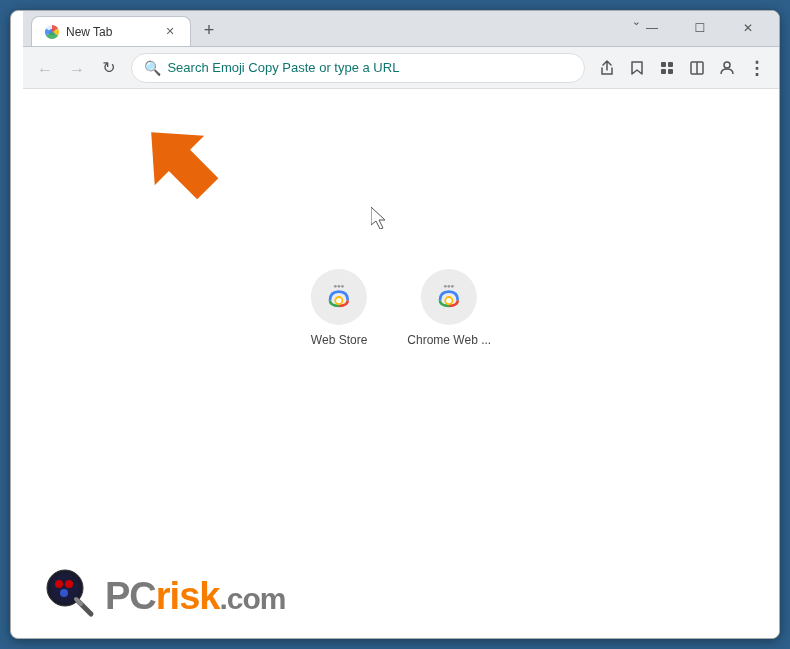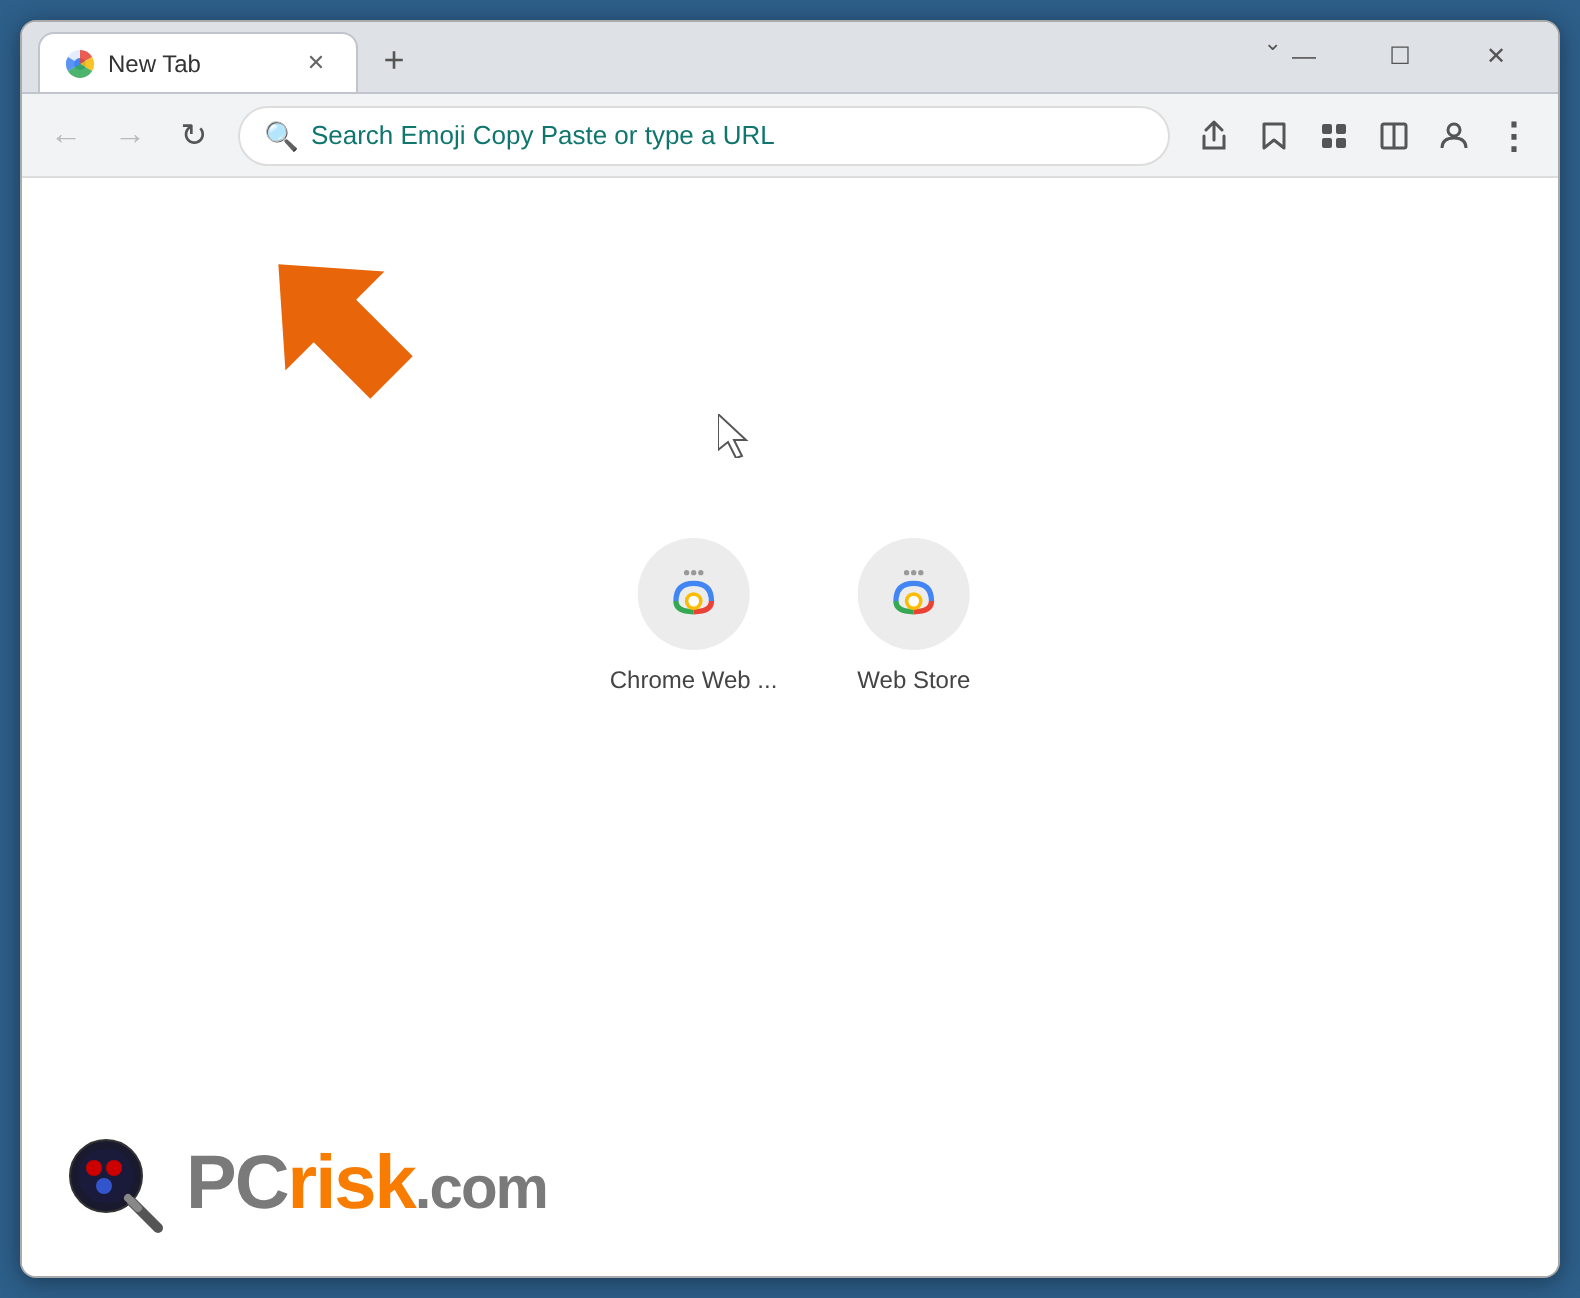--- a/index.html
+++ b/index.html
@@ -16,20 +16,21 @@
     .browser-window {
       width: 770px;
       height: 629px;
       background: #fff;
       border-radius: 8px;
       box-shadow: 0 2px 12px rgba(0,0,0,0.4);
       display: flex;
       flex-direction: column;
       overflow: hidden;
       border: 1px solid #aaa;
+      padding-left: 12px;
     }
     
     .title-bar {
       background: #dee1e6;
       height: 36px;
       display: flex;
       align-items: flex-end;
       padding: 0 8px;
       padding-bottom: 0;
       border-bottom: 1px solid #c0c4cc;
@@ -230,21 +231,21 @@
       width: 32px;
       height: 32px;
     }
 
     
     .bottom-brand {
       position: absolute;
       bottom: 20px;
       left: 20px;
       display: flex;
-      align-items: center;
+      align-items: flex-end;
       gap: 10px;
     }
 
     
     .titlebar-row {
       width: 100%;
       display: flex;
       align-items: flex-end;
       height: 36px;
     }
@@ -356,52 +357,52 @@
     <div style="position:absolute; top:118px; left:348px; font-size:18px; color:#333; pointer-events:none;">
       <svg width="18" height="22" viewBox="0 0 18 22">
         <polygon points="0,0 0,18 5,14 9,22 12,21 8,13 14,13" fill="white" stroke="#555" stroke-width="1"></polygon>
       </svg>
     </div>
 
     <div class="shortcuts-area">
 
       <div class="shortcut-item">
         <div class="shortcut-icon">
+          <svg width="36" height="36" viewBox="0 0 36 36" class="chrome-icon">
+
+            <circle cx="14" cy="6" r="1.5" fill="#999"></circle>
+            <circle cx="18" cy="6" r="1.5" fill="#999"></circle>
+            <circle cx="22" cy="6" r="1.5" fill="#999"></circle>
+
+            <path d="M8 22 Q8 12 18 12 Q28 12 28 22" stroke="#4285f4" stroke-width="3" fill="none"></path>
+            <path d="M8 22 Q8 28 18 28" stroke="#34a853" stroke-width="3" fill="none"></path>
+            <path d="M18 28 Q28 28 28 22" stroke="#ea4335" stroke-width="3" fill="none"></path>
+            <circle cx="18" cy="22" r="4" fill="white" stroke="#fbbc04" stroke-width="2"></circle>
+          </svg>
+        </div>
+        <span class="shortcut-label">Web Store</span>
+      </div>
+
+      <div class="shortcut-item">
+        <div class="shortcut-icon">
 
           <svg width="36" height="36" viewBox="0 0 36 36" class="chrome-icon">
 
             <circle cx="14" cy="6" r="1.5" fill="#999"></circle>
             <circle cx="18" cy="6" r="1.5" fill="#999"></circle>
             <circle cx="22" cy="6" r="1.5" fill="#999"></circle>
 
             <path d="M8 22 Q8 12 18 12 Q28 12 28 22" stroke="#4285f4" stroke-width="3" fill="none"></path>
             <path d="M8 22 Q8 28 18 28" stroke="#34a853" stroke-width="3" fill="none"></path>
             <path d="M18 28 Q28 28 28 22" stroke="#ea4335" stroke-width="3" fill="none"></path>
             <circle cx="18" cy="22" r="4" fill="white" stroke="#fbbc04" stroke-width="2"></circle>
           </svg>
         </div>
         <span class="shortcut-label">Chrome Web ...</span>
       </div>
-
-      <div class="shortcut-item">
-        <div class="shortcut-icon">
-          <svg width="36" height="36" viewBox="0 0 36 36" class="chrome-icon">
-
-            <circle cx="14" cy="6" r="1.5" fill="#999"></circle>
-            <circle cx="18" cy="6" r="1.5" fill="#999"></circle>
-            <circle cx="22" cy="6" r="1.5" fill="#999"></circle>
-
-            <path d="M8 22 Q8 12 18 12 Q28 12 28 22" stroke="#4285f4" stroke-width="3" fill="none"></path>
-            <path d="M8 22 Q8 28 18 28" stroke="#34a853" stroke-width="3" fill="none"></path>
-            <path d="M18 28 Q28 28 28 22" stroke="#ea4335" stroke-width="3" fill="none"></path>
-            <circle cx="18" cy="22" r="4" fill="white" stroke="#fbbc04" stroke-width="2"></circle>
-          </svg>
-        </div>
-        <span class="shortcut-label">Web Store</span>
-      </div>
     </div>
 
     <div class="bottom-brand">
 
       <svg width="52" height="52" viewBox="0 0 52 52">
         <circle cx="22" cy="22" r="18" fill="#1a1a2e" stroke="#333" stroke-width="1"></circle>
         <circle cx="22" cy="22" r="14" fill="#1a1a3a"></circle>
 
         <circle cx="16" cy="18" r="4" fill="#cc0000"></circle>
         <circle cx="26" cy="18" r="4" fill="#cc0000"></circle>

